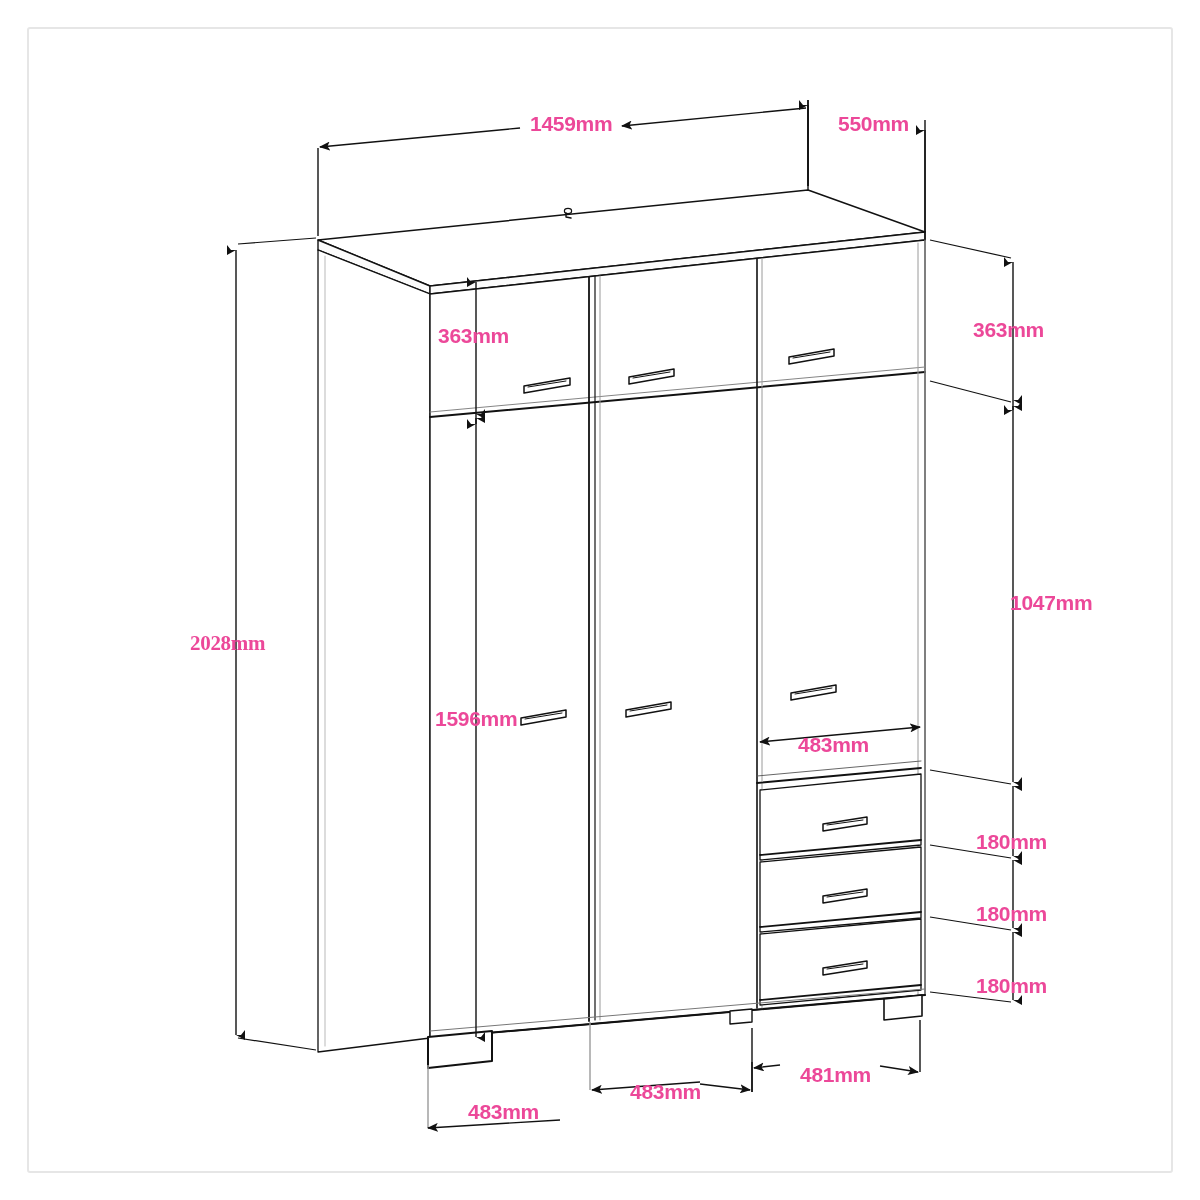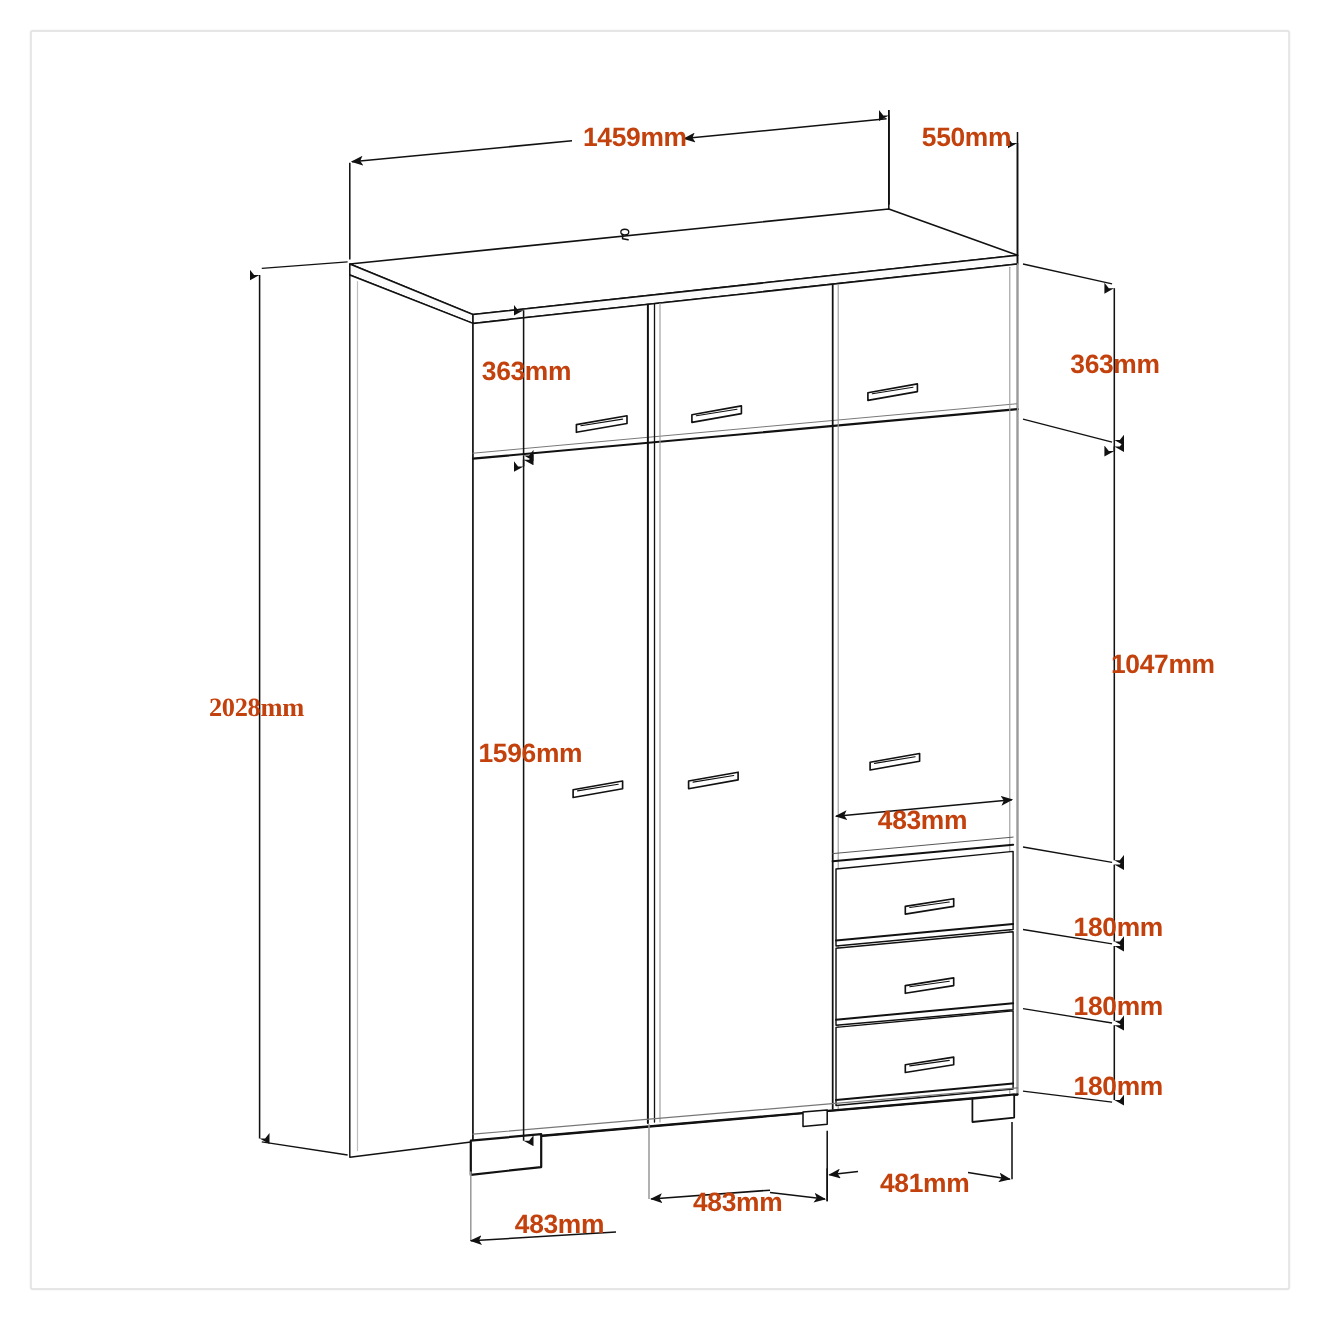--- a/index.html
+++ b/index.html
@@ -28,22 +28,22 @@
   #canvas {
     position: absolute;
     left: 0; top: 0;
     width: 1200px;
     height: 1200px;
   }
   .dimlabel {
     position: absolute;
     font-family: "Liberation Sans", sans-serif;
     font-weight: bold;
-    font-size: 24px;
-    color: #c2410c;
+    font-size: 21px;
+    color: #ec4899;
     white-space: nowrap;
     letter-spacing: -0.3px;
   }
 </style>
 </head>
 <body>
 
 <div id="page">
 
   <div id="frame"></div>
@@ -261,21 +261,21 @@
         <path d="M918,1072 L880,1066" stroke="#111111" stroke-width="1.4" marker-start="url(#arrStart)"></path>
       </g>
     </g>
   </svg>
 
   <div class="dimlabel" style="left:530px; top:112px;">1459mm</div>
   <div class="dimlabel" style="left:838px; top:112px;">550mm</div>
   <div class="dimlabel" style="left:190px; top:631px;font-family:Liberation Serif, serif;">2028mm</div>
   <div class="dimlabel" style="left:438px; top:324px;">363mm</div>
   <div class="dimlabel" style="left:973px; top:318px;">363mm</div>
-  <div class="dimlabel" style="left:435px; top:672px;">1596mm</div>
+  <div class="dimlabel" style="left:435px; top:707px;">1596mm</div>
   <div class="dimlabel" style="left:1010px; top:591px;">1047mm</div>
   <div class="dimlabel" style="left:798px; top:733px;">483mm</div>
   <div class="dimlabel" style="left:976px; top:830px;">180mm</div>
   <div class="dimlabel" style="left:976px; top:902px;">180mm</div>
   <div class="dimlabel" style="left:976px; top:974px;">180mm</div>
   <div class="dimlabel" style="left:468px; top:1100px;">483mm</div>
   <div class="dimlabel" style="left:630px; top:1080px;">483mm</div>
   <div class="dimlabel" style="left:800px; top:1063px;text-align:right;">481mm</div>
 
 </div>

